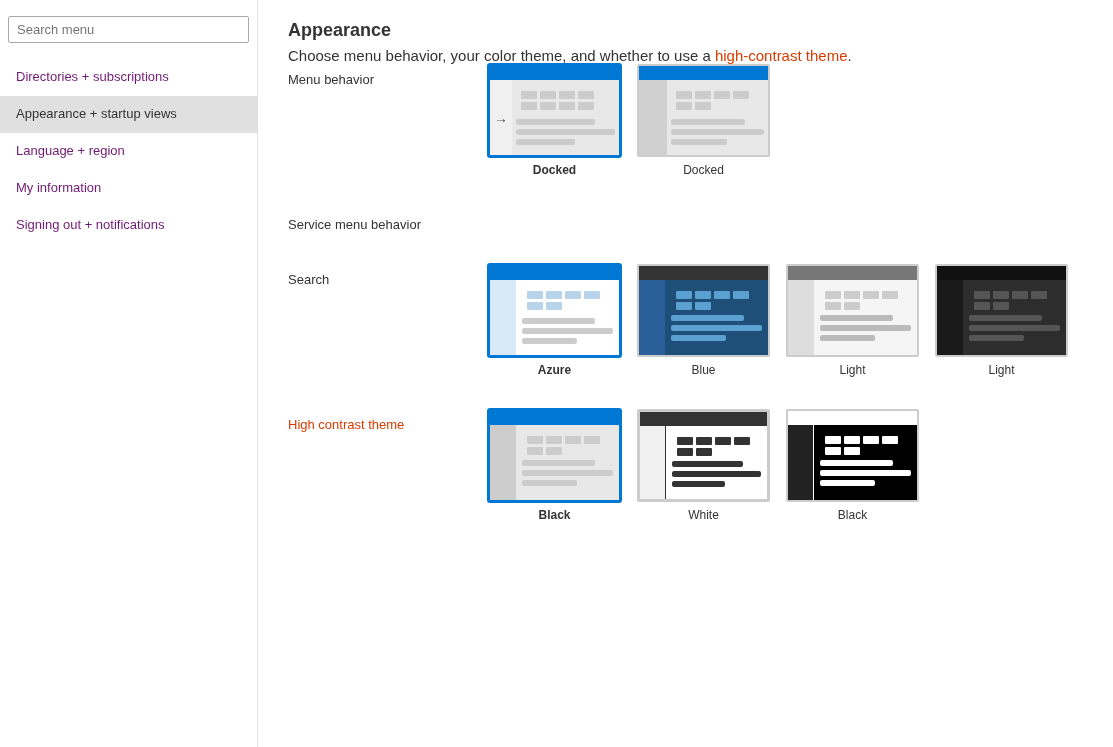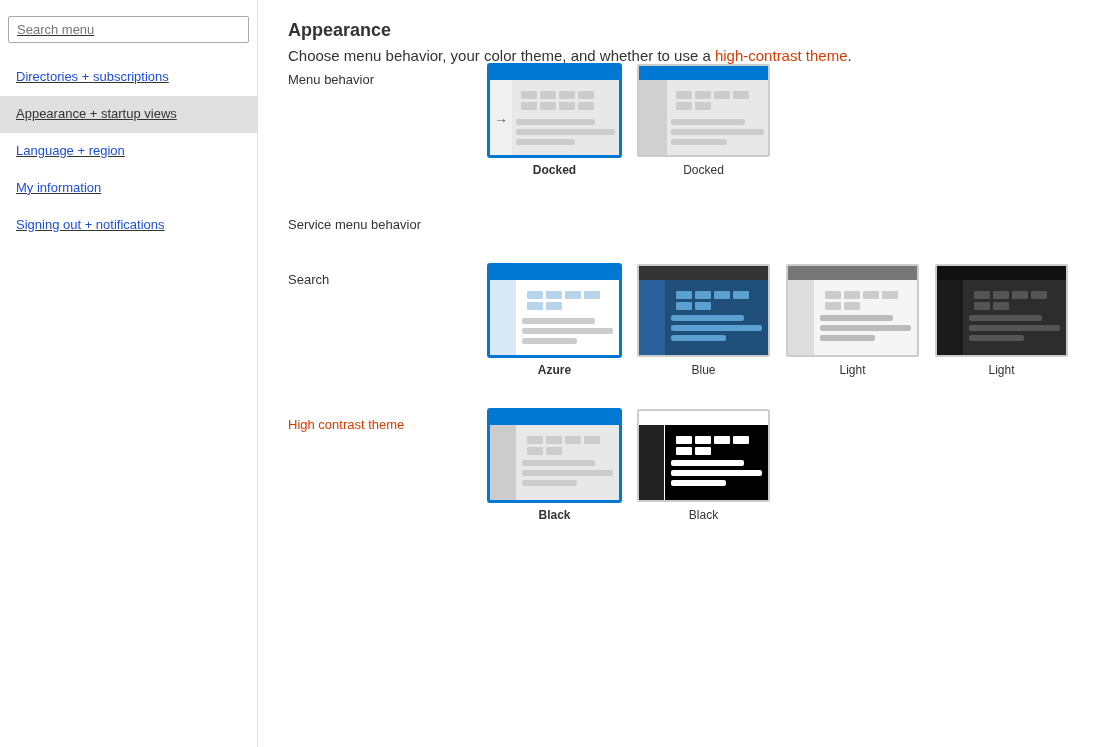--- a/index.html
+++ b/index.html
@@ -7,36 +7,35 @@
 
     
     .sidebar {
       width: 258px;
       min-width: 258px;
       background: #fff;
       border-right: 1px solid #e0e0e0;
       padding: 8px 0;
       display: flex;
       flex-direction: column;
-      text-decoration: underline;
     }
     .search-box {
       margin: 8px 8px 16px 8px;
       border: 1px solid #aaa;
       border-radius: 2px;
       padding: 5px 8px;
       font-size: 13px;
       color: #666;
       outline: none;
       width: calc(100% - 16px);
     }
     .sidebar-item {
       padding: 10px 16px;
       cursor: pointer;
-      color: #1d4ed8;
+      color: #701a75;
       font-size: 13px;
       line-height: 1.3;
     }
     .sidebar-item.active {
       background: #e0e0e0;
       color: #333;
       font-weight: normal;
     }
 
     
@@ -458,20 +457,44 @@
                 <div class="line medium"></div>
                 <div class="line full"></div>
                 <div class="line short"></div>
               </div>
             </div>
           </div>
         </div>
         <div class="card-label selected">Black</div>
       </div>
 
+      <div class="theme-card">
+        <div class="card-box">
+          <div class="card-white" style="width:100%;height:100%;">
+            <div class="top-bar"></div>
+            <div class="body">
+              <div class="left-nav"></div>
+              <div class="right-part">
+                <div class="grid-lines">
+                  <div class="grid-cell" style="background:#333;"></div>
+                  <div class="grid-cell" style="background:#333;"></div>
+                  <div class="grid-cell" style="background:#333;"></div>
+                  <div class="grid-cell" style="background:#333;"></div>
+                  <div class="grid-cell" style="background:#333;"></div>
+                  <div class="grid-cell" style="background:#333;"></div>
+                </div>
+                <div class="line medium"></div>
+                <div class="line full"></div>
+                <div class="line short"></div>
+              </div>
+            </div>
+          </div>
+        </div>
+        <div class="card-label">White</div>
+      </div>
 
       <div class="theme-card">
         <div class="card-box">
           <div class="card-black" style="width:100%;height:100%;">
             <div class="top-bar"></div>
             <div class="body">
               <div class="left-nav"></div>
               <div class="right-part">
                 <div class="grid-lines">
                   <div class="grid-cell" style="background:#fff;"></div>

